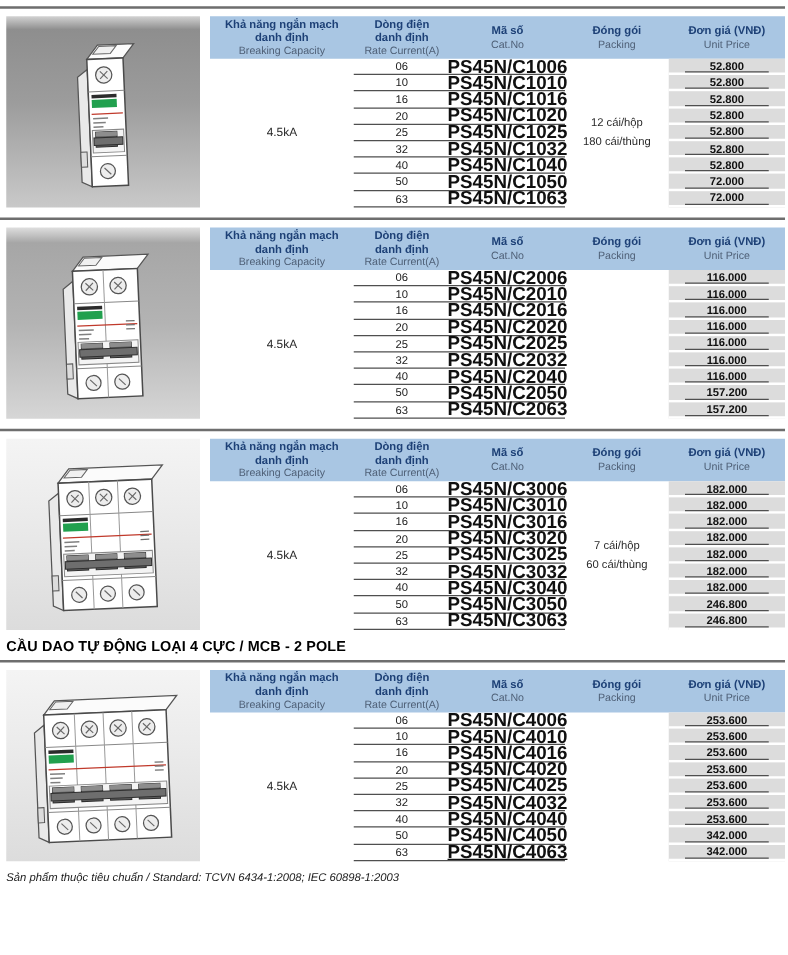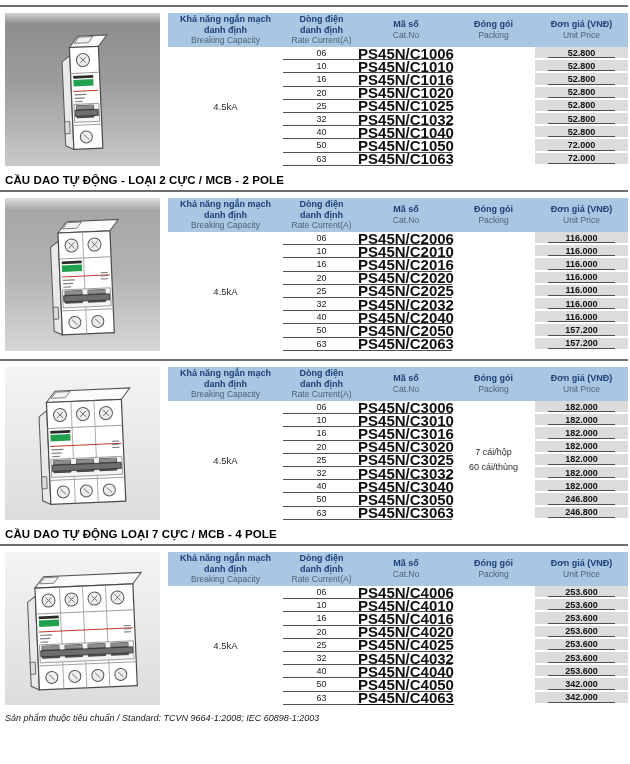--- a/index.html
+++ b/index.html
@@ -115,20 +115,24 @@
             <span class="vi">Đóng gói</span>
             <span class="en">Packing</span>
           </div>
           <div class="th">
             <span class="vi">Đơn giá (VNĐ)</span>
             <span class="en">Unit Price</span>
           </div>
         </div>
         <div class="tgrid">
           <div class="bc-cell">4.5kA</div>
+          <div class="pack-cell">
+            <span>12 cái/hộp</span>
+            <span>180 cái/thùng</span>
+          </div>
         <div class="rc" style="grid-row: 1;">06</div>
               <div class="cat" style="grid-row: 1;">PS45N/C1006</div>
               <div class="price" style="grid-row: 1;">
                 <span class="pv">52.800</span>
               </div>
               <div class="rc" style="grid-row: 2;">10</div>
               <div class="cat" style="grid-row: 2;">PS45N/C1010</div>
               <div class="price" style="grid-row: 2;">
                 <span class="pv">52.800</span>
               </div>
@@ -165,21 +169,20 @@
               <div class="rc" style="grid-row: 9;">63</div>
               <div class="cat" style="grid-row: 9;">PS45N/C1063</div>
               <div class="price" style="grid-row: 9;">
                 <span class="pv">72.000</span>
               </div>
             </div>
       </div>
     </div>
   </section>
       <section class="sec">
-    <h2 class="sec-title">CẦU DAO TỰ ĐỘNG - LOẠI 2 CỰC / MCB - 2 POLE</h2>
     <div class="sec-rule"></div>
     <div class="sec-body">
       <figure class="panel panel-1" style="margin-block:0">
         <svg class="breaker-svg" width="150" height="150" viewBox="0 0 150 150">
               <g transform="rotate(-2.5 75 80)">
                 <polygon points="52,40 44,46 44,130 52,134" fill="#e9e9e9" stroke="#555" stroke-width="1"></polygon>
                 <rect x="44" y="106" width="5" height="12" fill="#dddddd" stroke="#555" stroke-width="0.8"></rect>
                 <polygon points="52,32 61,21 113,21 104,32" fill="#fbfbfb" stroke="#555" stroke-width="1"></polygon>
                 <polygon points="57,28 62,22 76,22 71,28" fill="#f0f0f0" stroke="#666" stroke-width="0.8"></polygon>
                 <rect x="52" y="32" width="52" height="102" fill="#ffffff" stroke="#4a4a4a" stroke-width="1.2"></rect>
@@ -416,21 +419,21 @@
               <div class="rc" style="grid-row: 9;">63</div>
               <div class="cat" style="grid-row: 9;">PS45N/C3063</div>
               <div class="price" style="grid-row: 9;">
                 <span class="pv">246.800</span>
               </div>
             </div>
       </div>
     </div>
   </section>
       <section class="sec">
-    <h2 class="sec-title">CẦU DAO TỰ ĐỘNG LOẠI 7 CỰC / MCB - 4 POLE</h2>
+    <h2 class="sec-title">CẦU DAO TỰ ĐỘNG LOẠI 4 CỰC / MCB - 2 POLE</h2>
     <div class="sec-rule"></div>
     <div class="sec-body">
       <figure class="panel panel-3" style="margin-block:0">
         <svg class="breaker-svg" width="150" height="150" viewBox="0 0 150 150">
               <g transform="rotate(-2.5 75 80)">
                 <polygon points="29,40 21,46 21,130 29,134" fill="#e9e9e9" stroke="#555" stroke-width="1"></polygon>
                 <rect x="21" y="106" width="5" height="12" fill="#dddddd" stroke="#555" stroke-width="0.8"></rect>
                 <polygon points="29,32 38,21 136,21 127,32" fill="#fbfbfb" stroke="#555" stroke-width="1"></polygon>
                 <polygon points="34,28 39,22 53,22 48,28" fill="#f0f0f0" stroke="#666" stroke-width="0.8"></polygon>
                 <rect x="29" y="32" width="98" height="102" fill="#ffffff" stroke="#4a4a4a" stroke-width="1.2"></rect>
@@ -552,14 +555,14 @@
               <div class="rc" style="grid-row: 9;">63</div>
               <div class="cat" style="grid-row: 9; text-decoration: underline;">PS45N/C4063</div>
               <div class="price" style="grid-row: 9;">
                 <span class="pv">342.000</span>
               </div>
             </div>
       </div>
     </div>
   </section>
     </div>
-  <div class="footer-note">Sản phẩm thuộc tiêu chuẩn / Standard: TCVN 9664-1:2008; IEC 60898-1:2003</div>
+  <div class="footer-note">Sản phẩm thuộc tiêu chuẩn / Standard: TCVN 6434-1:2008; IEC 60898-1:2003</div>
 </div>
 
 </body></html>

